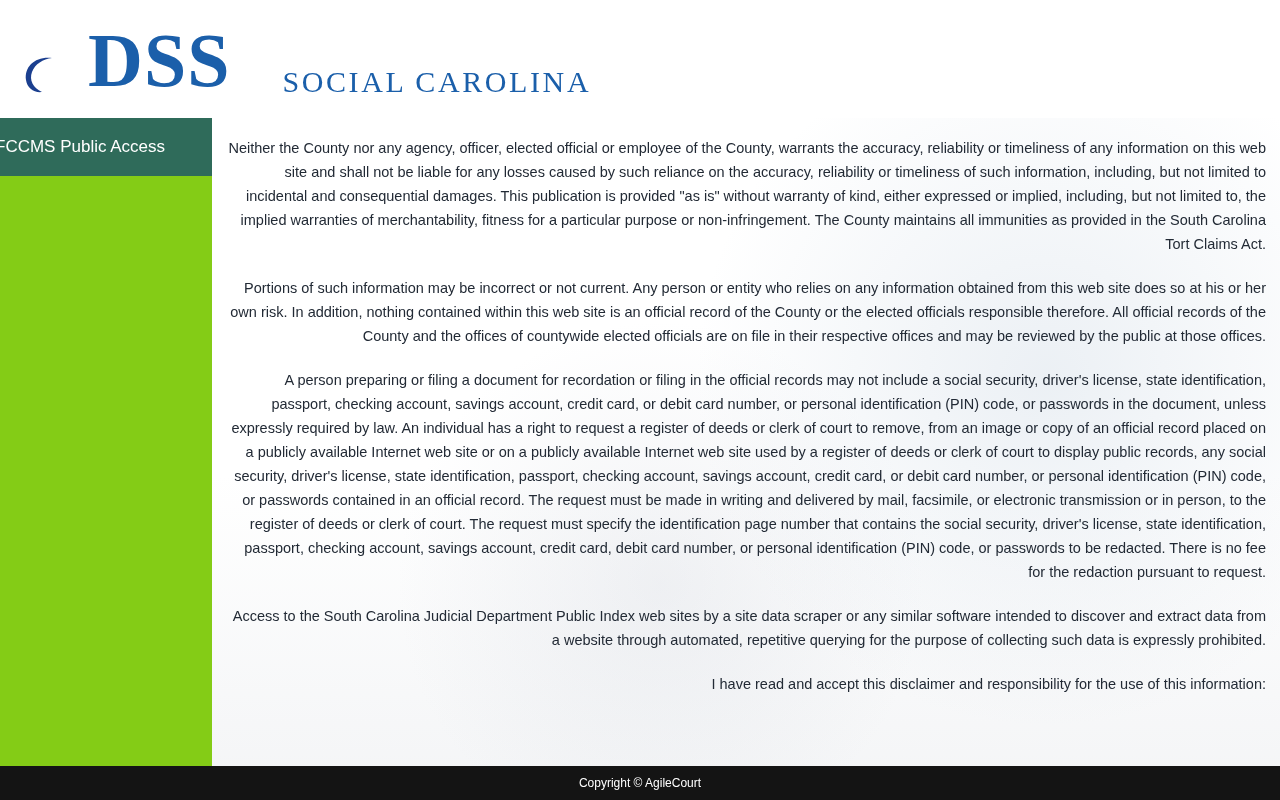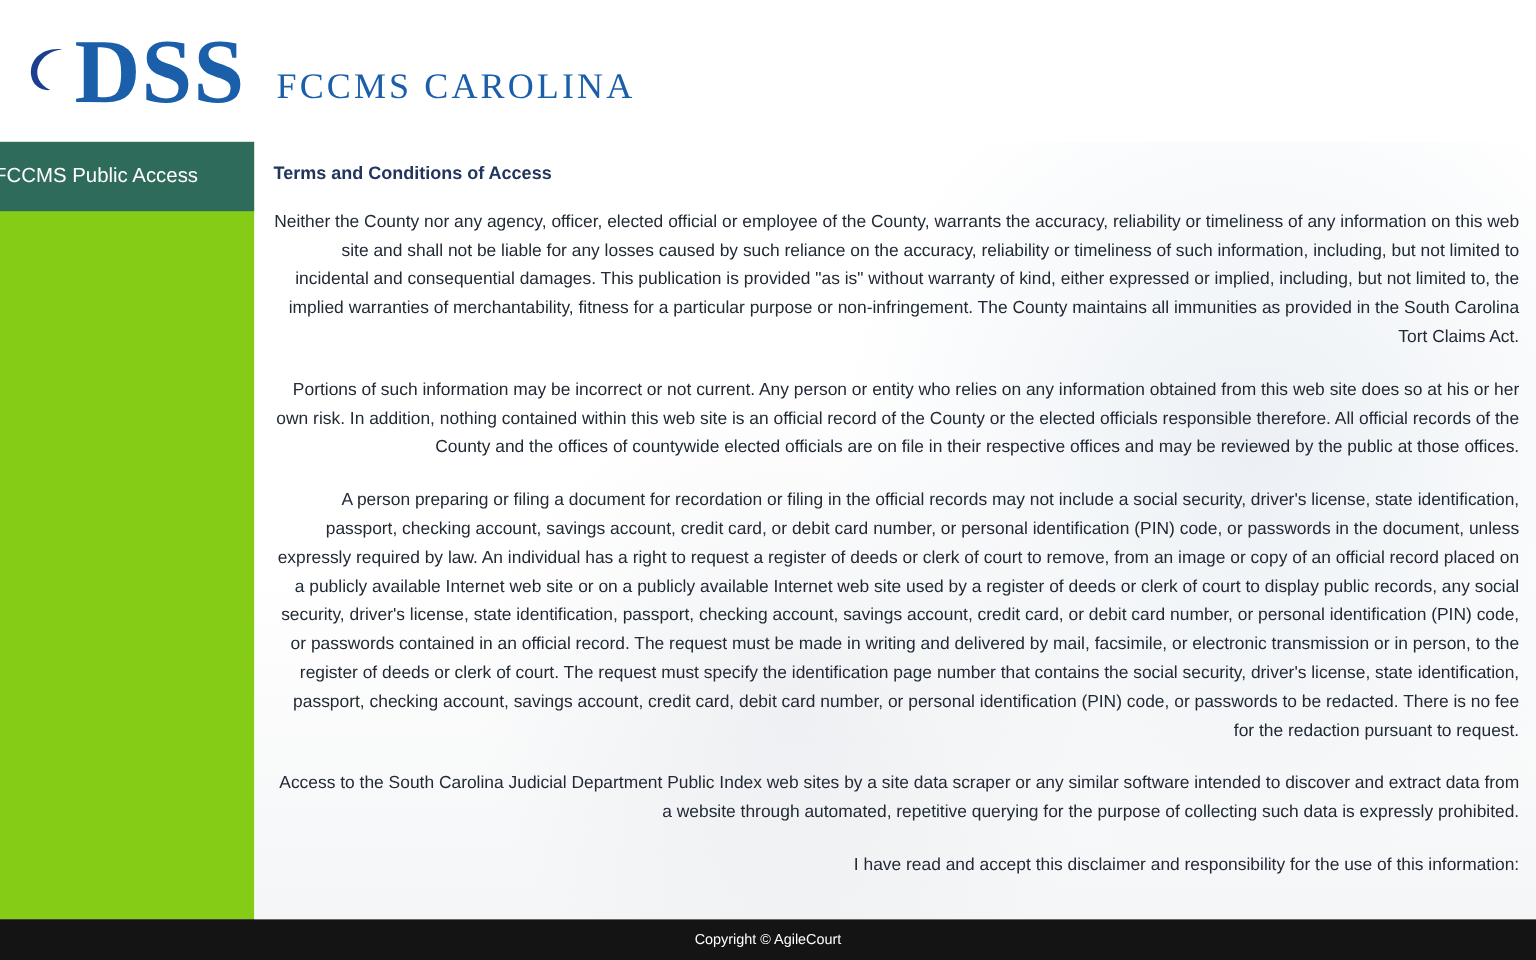--- a/index.html
+++ b/index.html
@@ -28,21 +28,22 @@
     height: 118px;
     background: #ffffff;
     position: relative;
     flex: 0 0 auto;
   }
   .logo-wrap {
     position: absolute;
     left: 14px;
     top: 12px;
     display: flex;
-    align-items: center;
+    align-items: flex-end;
+    gap: 26px;
   }
   .logo-moon {
     width: 46px;
     height: 46px;
     position: relative;
     margin-top: 6px;
     margin-right: 2px;
   }
   .logo-moon svg { display: block; }
   .logo-dss {
@@ -161,37 +162,36 @@
 
   <div class="header">
     <div class="logo-wrap">
       <div class="logo-moon">
         <svg viewBox="0 0 46 46" width="46" height="46" aria-hidden="true">
           <path d="M38 6 C22 4, 10 14, 12 28 C13 36, 20 41, 28 40 C19 36, 15 28, 18 20 C21 12, 29 7, 38 6 Z" fill="#1b3f8f"></path>
         </svg>
       </div>
       <div class="logo-dss">DSS</div>
       <div class="logo-text">
-        <div class="logo-state">FCCMS CAROLINA</div>
+        <div class="logo-state">SOCIAL CAROLINA</div>
       </div>
     </div>
   </div>
 
   <div class="body-row">
 
     <div class="sidebar">
       <div class="sidebar-title">
         <span>FCCMS Public Access</span>
       </div>
       <div class="sidebar-rest"></div>
     </div>
 
     <div class="content">
       <div class="content-inner">
-        <h1 class="terms-title">Terms and Conditions of Access</h1>
         <p class="para">Neither the County nor any agency, officer, elected official or employee of the County, warrants the accuracy, reliability or timeliness of any information on this web site and shall not be liable for any losses caused by such reliance on the accuracy, reliability or timeliness of such information, including, but not limited to incidental and consequential damages. This publication is provided "as is" without warranty of kind, either expressed or implied, including, but not limited to, the implied warranties of merchantability, fitness for a particular purpose or non-infringement. The County maintains all immunities as provided in the South Carolina Tort Claims Act.</p>
         <p class="para">Portions of such information may be incorrect or not current. Any person or entity who relies on any information obtained from this web site does so at his or her own risk. In addition, nothing contained within this web site is an official record of the County or the elected officials responsible therefore. All official records of the County and the offices of countywide elected officials are on file in their respective offices and may be reviewed by the public at those offices.</p>
         <p class="para">A person preparing or filing a document for recordation or filing in the official records may not include a social security, driver's license, state identification, passport, checking account, savings account, credit card, or debit card number, or personal identification (PIN) code, or passwords in the document, unless expressly required by law. An individual has a right to request a register of deeds or clerk of court to remove, from an image or copy of an official record placed on a publicly available Internet web site or on a publicly available Internet web site used by a register of deeds or clerk of court to display public records, any social security, driver's license, state identification, passport, checking account, savings account, credit card, or debit card number, or personal identification (PIN) code, or passwords contained in an official record. The request must be made in writing and delivered by mail, facsimile, or electronic transmission or in person, to the register of deeds or clerk of court. The request must specify the identification page number that contains the social security, driver's license, state identification, passport, checking account, savings account, credit card, debit card number, or personal identification (PIN) code, or passwords to be redacted. There is no fee for the redaction pursuant to request.</p>
         <p class="para">Access to the South Carolina Judicial Department Public Index web sites by a site data scraper or any similar software intended to discover and extract data from a website through automated, repetitive querying for the purpose of collecting such data is expressly prohibited.</p>
         <p class="para">I have read and accept this disclaimer and responsibility for the use of this information:</p>
       </div>
     </div>
 
   </div>
 

